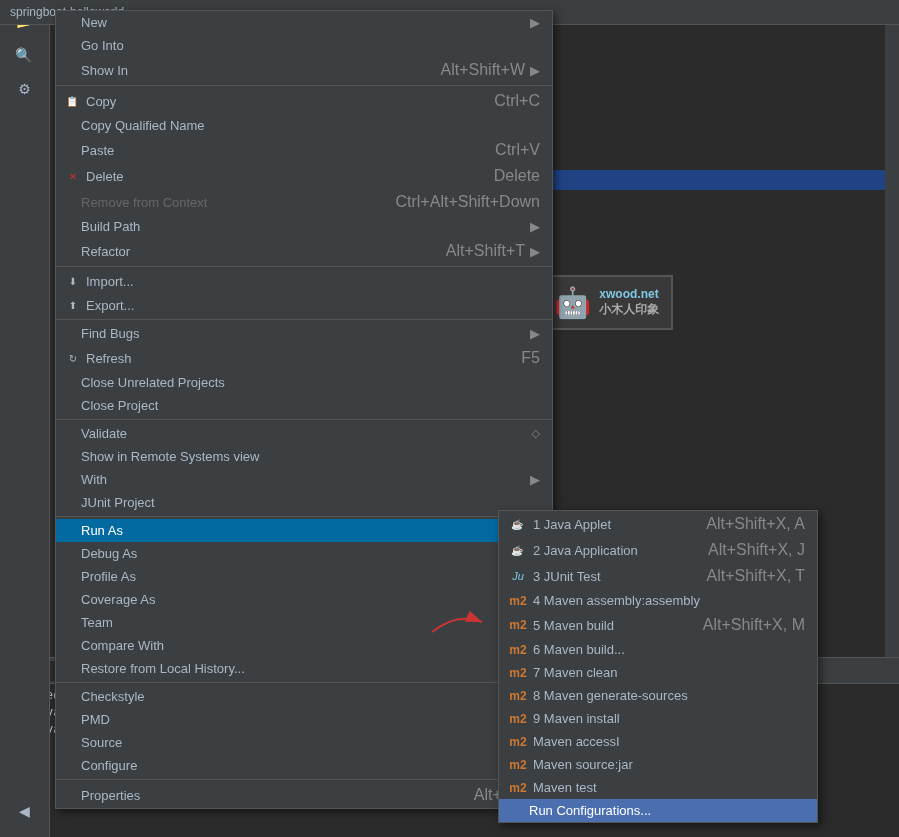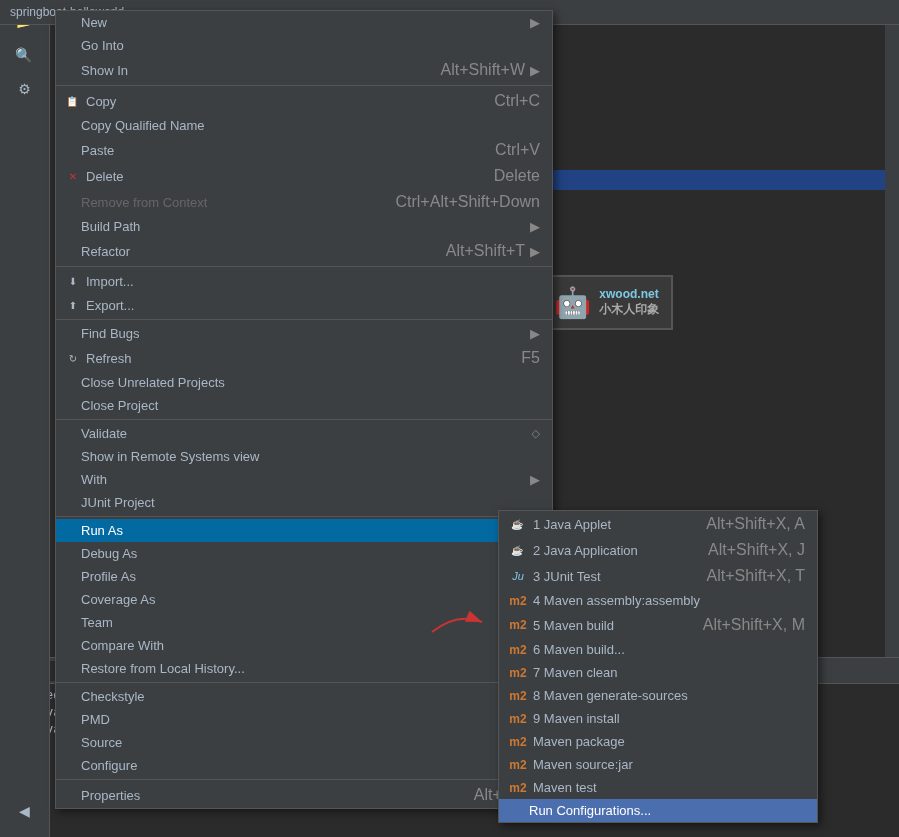--- a/index.html
+++ b/index.html
@@ -562,21 +562,21 @@
   <div class="menu-item">
     <span class="submenu-icon icon-m2">m2</span>
     <span class="label">8 Maven generate-sources</span>
   </div>
   <div class="menu-item">
     <span class="submenu-icon icon-m2">m2</span>
     <span class="label">9 Maven install</span>
   </div>
   <div class="menu-item">
     <span class="submenu-icon icon-m2">m2</span>
-    <span class="label">Maven package</span>
+    <span class="label">Maven accessI</span>
   </div>
   <div class="menu-item">
     <span class="submenu-icon icon-m2">m2</span>
     <span class="label">Maven source:jar</span>
   </div>
   <div class="menu-item">
     <span class="submenu-icon icon-m2">m2</span>
     <span class="label">Maven test</span>
   </div>
   <div class="menu-item last-highlighted">

